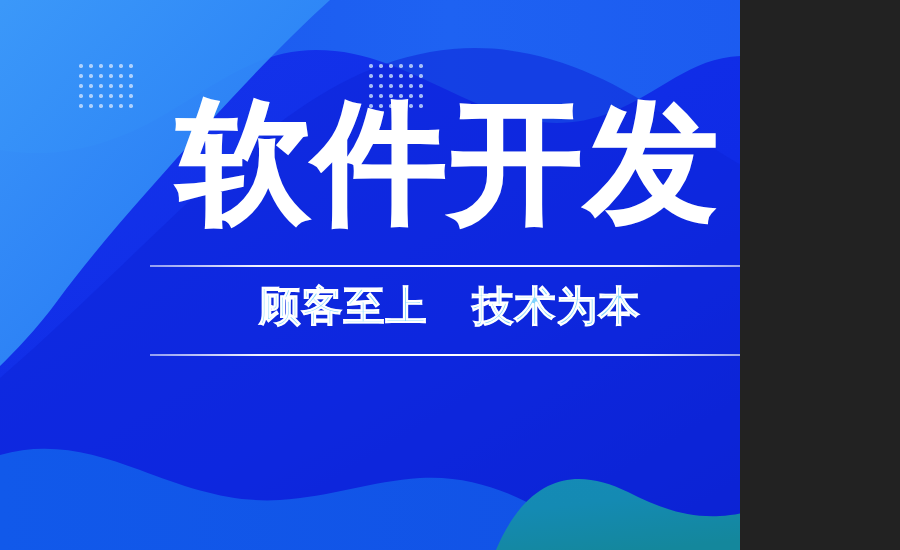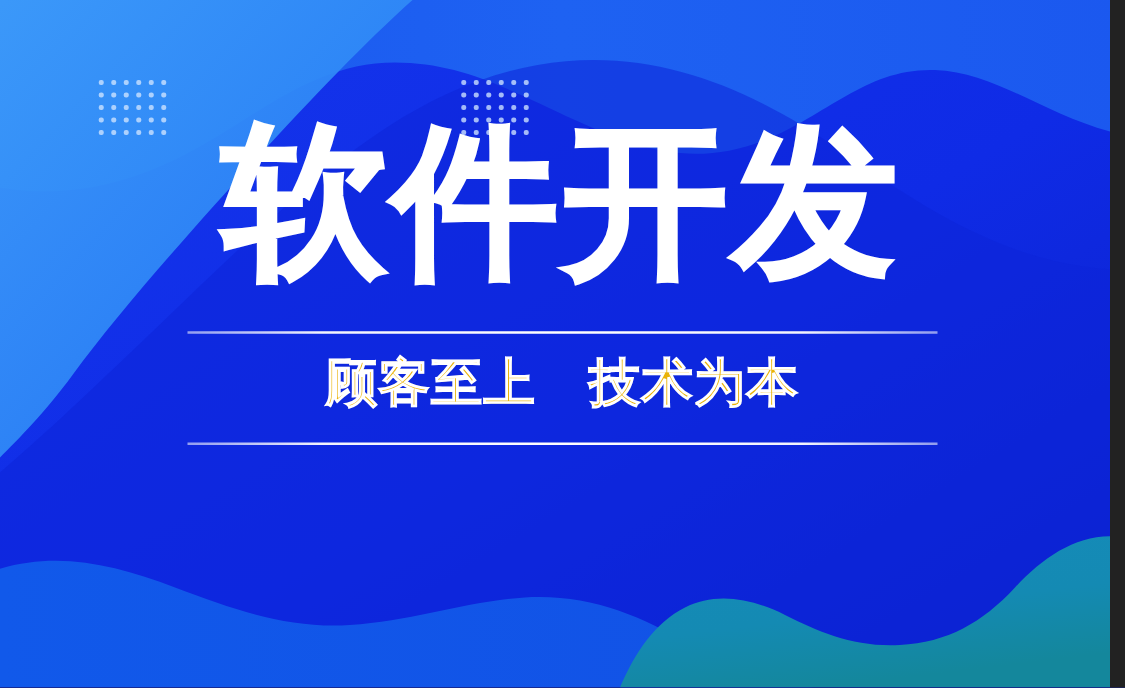--- a/index.html
+++ b/index.html
@@ -3,25 +3,25 @@
 <meta charset="utf-8">
 <title>软件开发</title>
 <style>
   html, body {
     margin: 0;
     padding: 0;
     background: #222;
   }
   #banner {
     position: relative;
-    width: 888px;
+    width: 740px;
     height: 550px;
     overflow: hidden;
     background: #0F2BE6;
-    font-family: Liberation Serif, serif;
+    font-family: Liberation Sans, sans-serif;
     user-select: none;
   }
   .layer {
     position: absolute;
     inset: 0;
     width: 900px;
     height: 550px;
     display: block;
   }
   
@@ -73,21 +73,21 @@
                 rgba(255,255,255,.95) 18%,
                 rgba(255,255,255,1) 50%,
                 rgba(255,255,255,.95) 82%,
                 rgba(255,255,255,.55) 100%);
   }
   #rule-top    { margin-top: 36px; }
   #rule-bottom { margin-top: 21px; }
   #subtitle {
     margin-top: 13px;
     text-align: center;
-    color: #eab308;
+    color: #7dd3fc;
     font-size: 41px;
     font-weight: 800;
     line-height: 1.30;
     letter-spacing: 1px;
     white-space: nowrap;
     -webkit-text-stroke: .9px #ffffff;
   }
   #subtitle .line { display: block; }
   .gap { display: inline-block; width: 20px; }
 </style>

